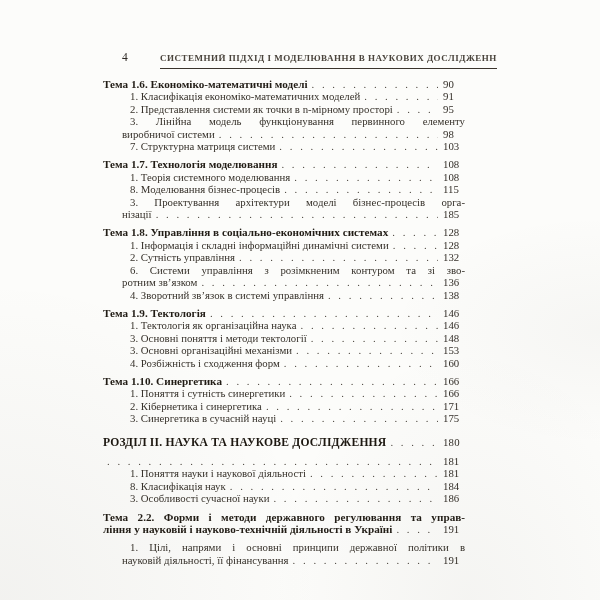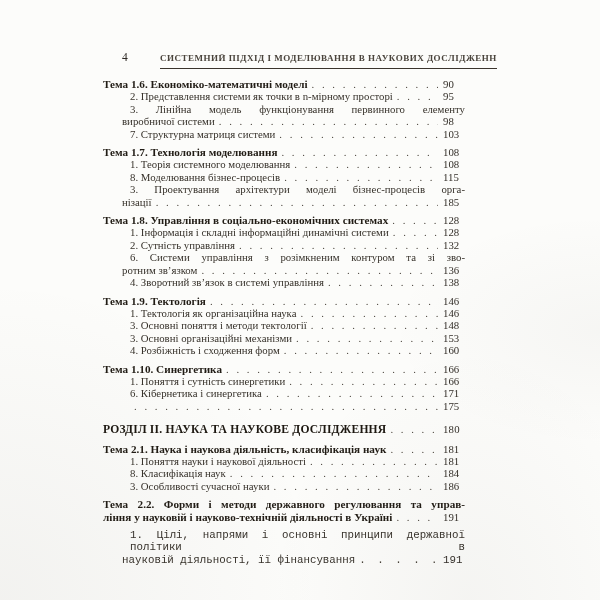--- a/index.html
+++ b/index.html
@@ -54,21 +54,21 @@
   .toc {
     position: absolute;
     left: 103px;
     top: 72px;
     width: 362px;
   }
   .entry { margin: 0; }
   .e-theme   { margin-top: 6px;  font-weight: bold; font-size: 11.2px; color: #211c15; }
   .e-chapter { margin-top: 11px; font-weight: bold; font-size: 11.6px; color: #1d1811; letter-spacing: 0.2px; }
   .e-sub     { font-size: 10.8px; color: #37322b; padding-left: 19px; }
-  .entry:last-child { margin-top: 6px; font-family: Liberation Mono, monospace; }
+  .entry:last-child { margin-top: 6px; }
 
   .ln {
     line-height: 12.4px;
     text-align: justify;
     text-align-last: justify;
   }
   .e-sub .ln:first-child { padding-left: 8px; }
   .e-sub .ln.last:first-child { padding-left: 8px; }
   .ln.last {
     display: flex;
@@ -114,20 +114,27 @@
 <div class="toc">
     <div class="entry e-theme">
       <div class="ln last">
         <span class="t">Тема 1.6. Економіко-математичні моделі</span>
         <span class="leader"></span>
         <span class="pg">90</span>
       </div>
     </div>
     <div class="entry e-sub">
       <div class="ln last">
+        <span class="t">1. Класифікація економіко-математичних моделей</span>
+        <span class="leader"></span>
+        <span class="pg">91</span>
+      </div>
+    </div>
+    <div class="entry e-sub">
+      <div class="ln last">
         <span class="t">2. Представлення системи як точки в n-мірному просторі</span>
         <span class="leader"></span>
         <span class="pg">95</span>
       </div>
     </div>
     <div class="entry e-sub">
       <div class="ln">3. Лінійна модель функціонування первинного елементу</div>
       <div class="ln last">
         <span class="t">виробничої системи</span>
         <span class="leader"></span>
@@ -250,41 +257,41 @@
     </div>
     <div class="entry e-sub">
       <div class="ln last">
         <span class="t">1. Поняття і сутність синергетики</span>
         <span class="leader"></span>
         <span class="pg">166</span>
       </div>
     </div>
     <div class="entry e-sub">
       <div class="ln last">
-        <span class="t">6. Кібернетика і синергетика</span>
+        <span class="t">2. Кібернетика і синергетика</span>
         <span class="leader"></span>
         <span class="pg">171</span>
       </div>
     </div>
     <div class="entry e-sub">
       <div class="ln last">
+        <span class="t">3. Синергетика в сучасній науці</span>
         <span class="leader"></span>
         <span class="pg">175</span>
       </div>
     </div>
     <div class="entry e-chapter">
       <div class="ln last">
         <span class="t">РОЗДІЛ ІІ. НАУКА ТА НАУКОВЕ ДОСЛІДЖЕННЯ</span>
         <span class="leader"></span>
         <span class="pg">180</span>
       </div>
     </div>
     <div class="entry e-theme">
       <div class="ln last">
-        <span class="t">Тема 2.1. Наука і наукова діяльність, класифікація наук</span>
         <span class="leader"></span>
         <span class="pg">181</span>
       </div>
     </div>
     <div class="entry e-sub">
       <div class="ln last">
         <span class="t">1. Поняття науки і наукової діяльності</span>
         <span class="leader"></span>
         <span class="pg">181</span>
       </div>

